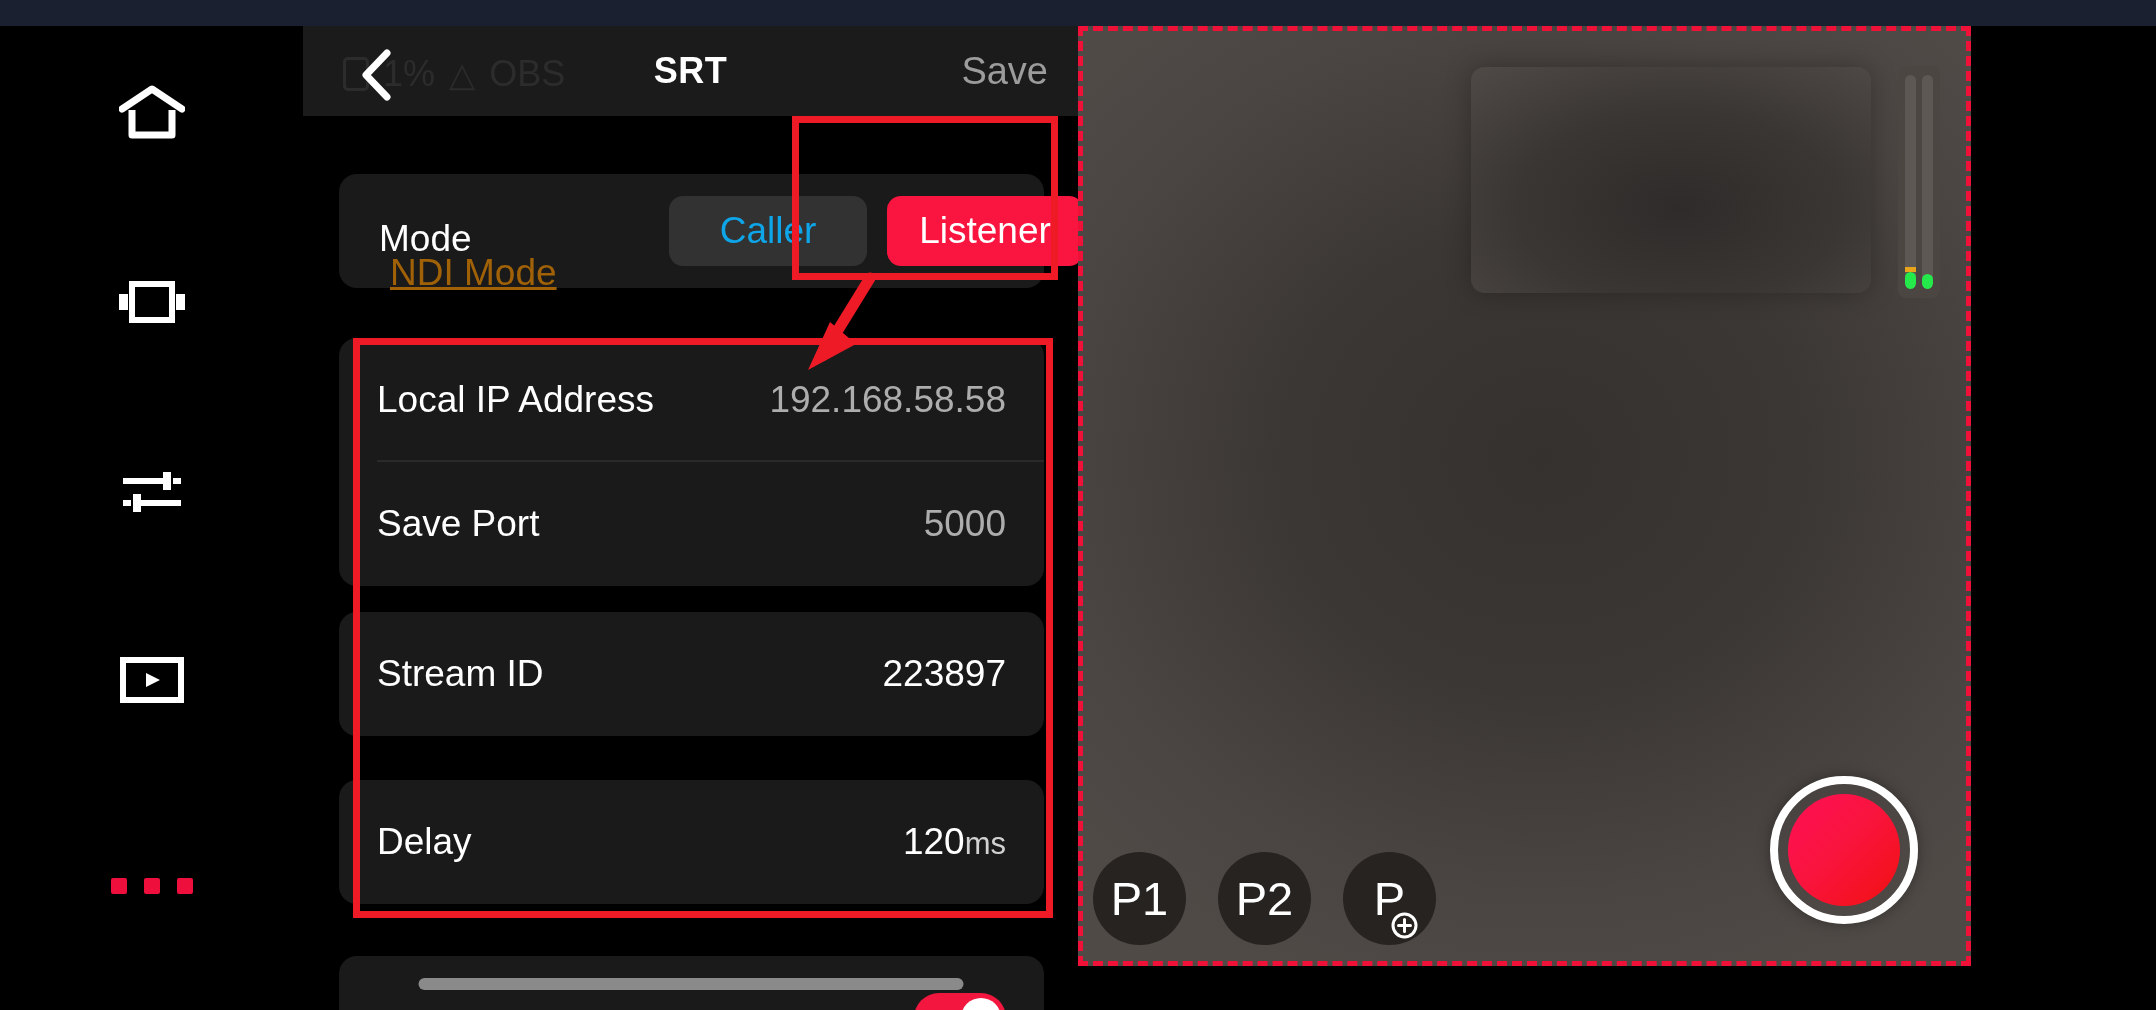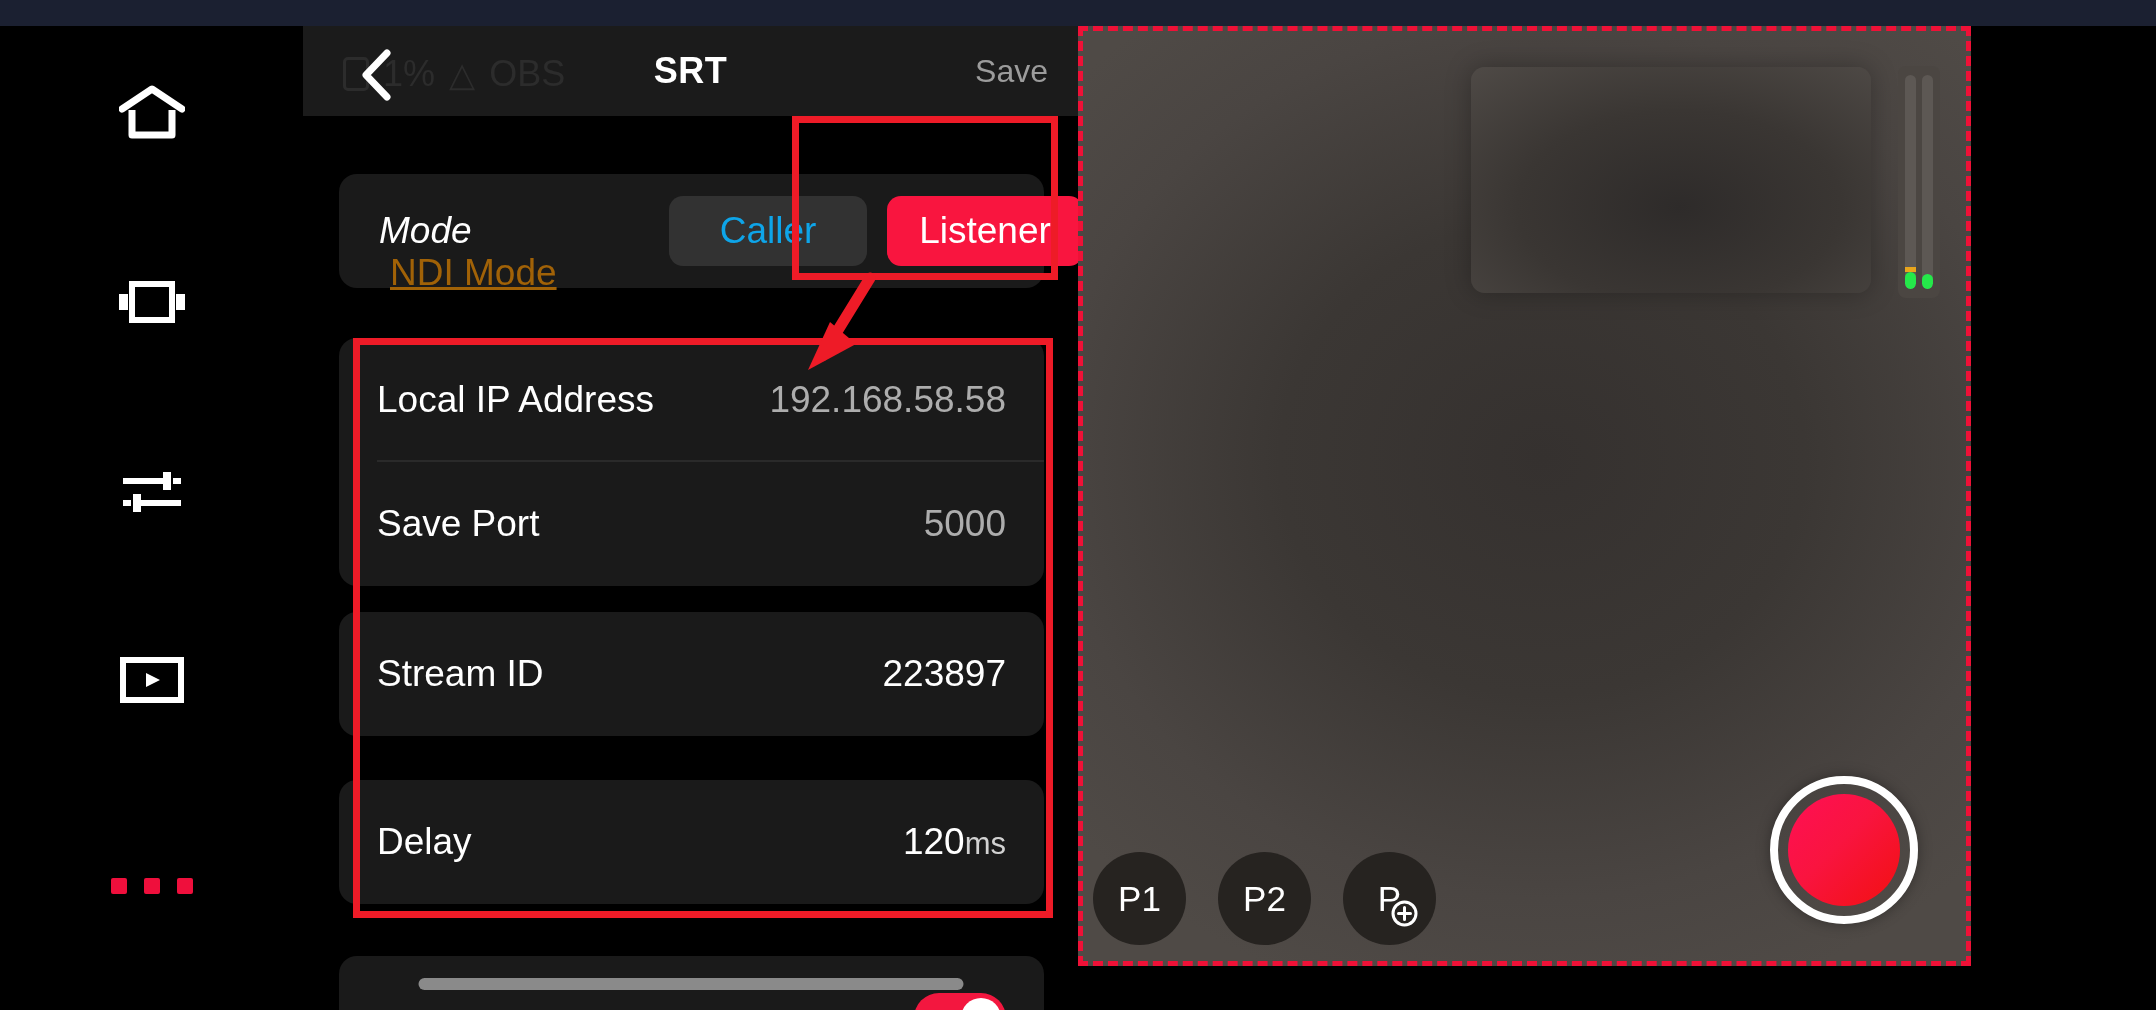--- a/index.html
+++ b/index.html
@@ -119,41 +119,40 @@
     font-size: 36px;
     font-weight: 700;
     letter-spacing: 0.5px;
   }
   .save-btn {
     position: absolute;
     right: 30px; top: 0;
     height: 90px;
     display: flex; align-items: center;
     color: #9c9c9c;
-    font-size: 32px;
+    font-size: 38px;
     font-weight: 400;
   }
 
   
   .mode-card {
     position: absolute;
     left: 36px; top: 148px;
     width: 705px; height: 114px;
     background: #1a1a1a;
     border-radius: 18px;
   }
   .mode-label {
     position: absolute;
-    left: 40px; top: 0;
+    left: 40px; top: 8px;
     height: 114px;
     display: flex; align-items: center;
     color: #fff;
     font-size: 37px;
     font-weight: 500;
-    font-style: italic;
   }
   .ghost-ndi {
     position: absolute;
     left: 51px; top: 78px;
     color: #a16207;
     font-size: 37px;
     font-weight: 500;
     pointer-events: none;
     text-decoration: underline;
   }
@@ -314,21 +313,21 @@
     gap: 32px;
   }
   .preset-btn {
     width: 93px; height: 93px;
     border-radius: 50%;
     background: #262320;
     display: flex;
     align-items: center;
     justify-content: center;
     color: #fff;
-    font-size: 35px;
+    font-size: 47px;
     font-weight: 500;
     position: relative;
   }
   .preset-btn .p-plus {
     position: absolute;
     right: 18px; bottom: 23px;
     width: 27px; height: 27px;
   }
 
   

